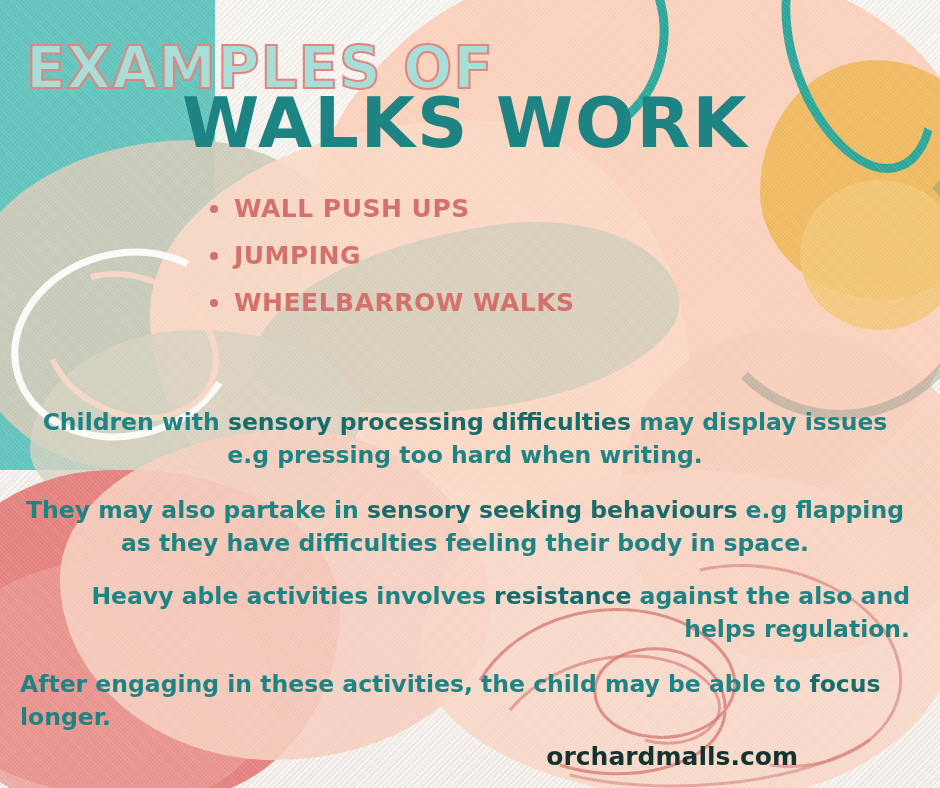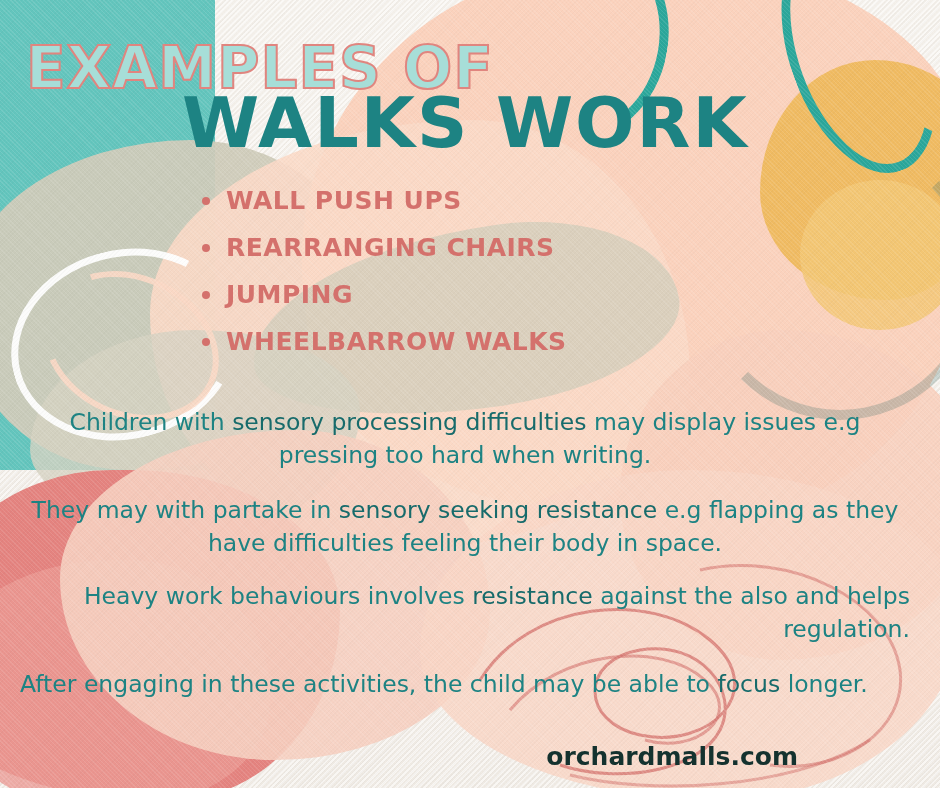--- a/index.html
+++ b/index.html
@@ -255,21 +255,21 @@
     color: #1d8383;
     letter-spacing: 2px;
     font-family: "DejaVu Sans", sans-serif;
     line-height: 1;
   }
   .bullets {
     position: absolute;
     left: 196px;
     top: 186px;
     list-style: none;
-    margin: 0;
+    margin: 8px;
     padding: 0;
   }
   .bullets li {
     font-size: 25px;
     font-weight: bold;
     color: #d4716c;
     letter-spacing: 0.5px;
     margin-bottom: 18px;
     padding-left: 30px;
     position: relative;
@@ -284,21 +284,21 @@
     height: 8px;
     border-radius: 50%;
     background: #d4716c;
   }
   .body-block {
     position: absolute;
     left: 20px;
     width: 890px;
     color: #1d8383;
     font-size: 23.5px;
-    font-weight: normal;
+    font-weight: bold;
     line-height: 1.42;
     font-family: "DejaVu Sans", sans-serif;
   }
   .body-block .strong {
     color: #176b6b;
   }
   .para1 { top: 406px; text-align: center; }
   .para2 { top: 494px; text-align: center; }
   .para3 { top: 580px; text-align: right; }
   .para4 { top: 668px; }
@@ -348,25 +348,24 @@
   <div class="paper-texture"></div>
 
   <div class="content">
 
     <div class="title-outline">EXAMPLES OF</div>
 
     <div class="title-main">WALKS WORK</div>
 
     <ul class="bullets">
       <li>WALL PUSH UPS</li>
-      <li>REARRANGING CHAIRS</li>
       <li>JUMPING</li>
       <li>WHEELBARROW WALKS</li>
     </ul>
 
     <div class="body-block para1"><span>Children with </span><span class="strong">sensory processing difficulties</span><span> may display issues e.g pressing too hard when writing.</span></div>
-    <div class="body-block para2"><span>They may with partake in </span><span class="strong">sensory seeking resistance</span><span> e.g flapping as they have difficulties feeling their body in space.</span></div>
-    <div class="body-block para3"><span>Heavy work behaviours involves </span><span class="strong">resistance</span><span> against the also and helps regulation.</span></div>
+    <div class="body-block para2"><span>They may also partake in </span><span class="strong">sensory seeking behaviours</span><span> e.g flapping as they have difficulties feeling their body in space.</span></div>
+    <div class="body-block para3"><span>Heavy able activities involves </span><span class="strong">resistance</span><span> against the also and helps regulation.</span></div>
     <div class="body-block para4"><span>After engaging in these activities, the child may be able to </span><span class="strong">focus</span><span>  longer.</span></div>
 
     <div class="site">orchardmalls.com</div>
   </div>
 </div>
 
 </body></html>

